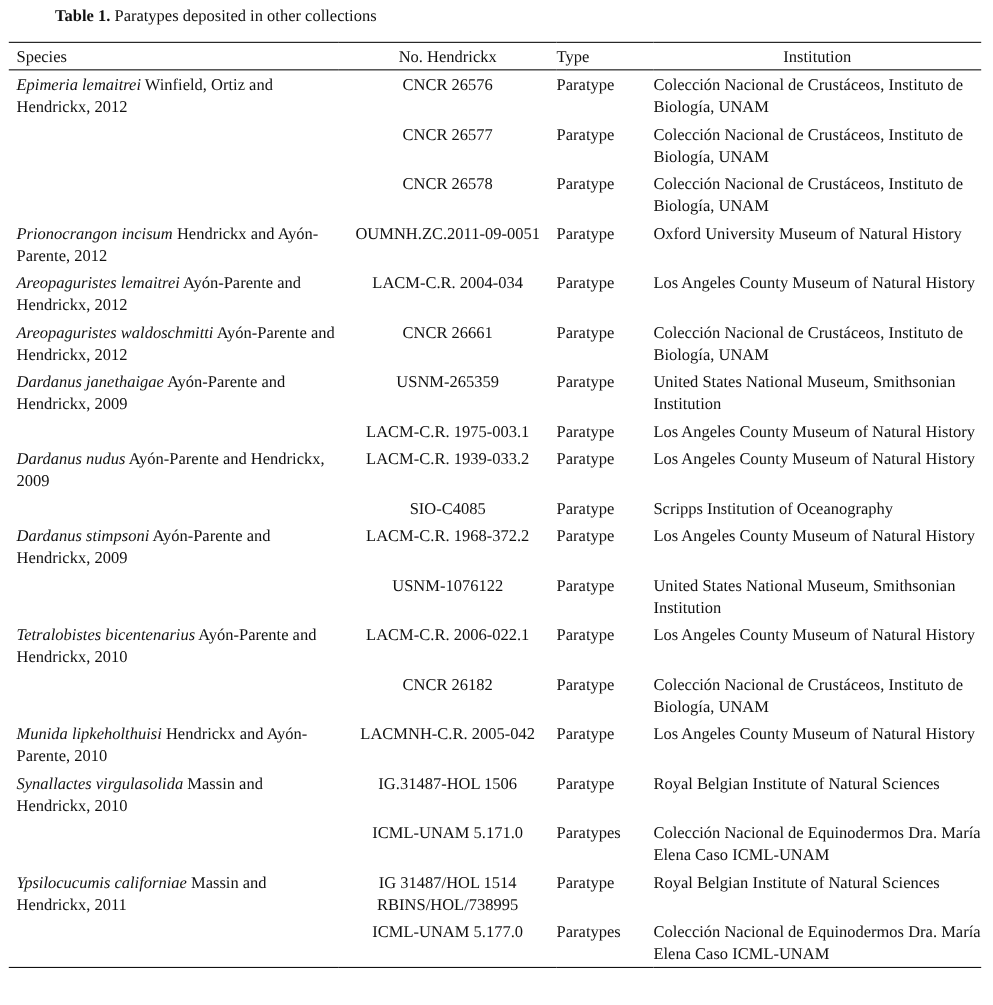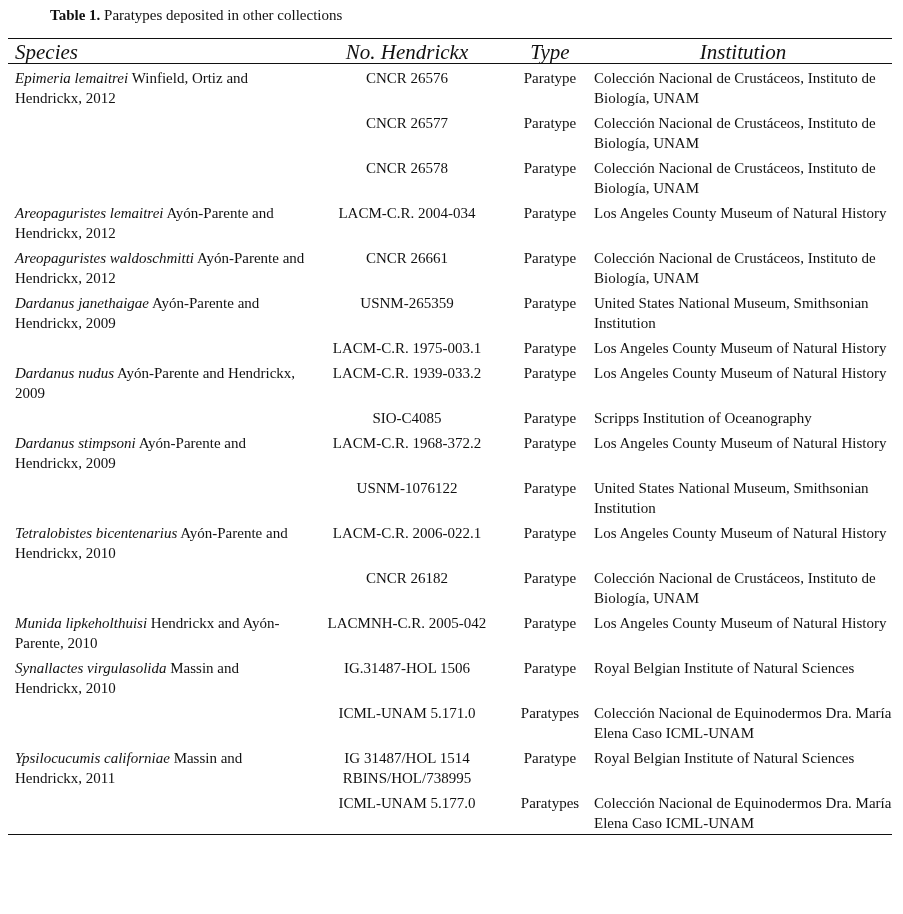--- a/index.html
+++ b/index.html
@@ -12,30 +12,30 @@
     position: absolute; left: 9px; top: 6px; font-size: 15px; line-height: 18px;
   }
   .caption b { font-weight: bold; margin-left: 41px; }
   table {
     position: absolute; left: 8px; top: 38px; width: 884px;
     border-collapse: collapse; table-layout: fixed;
   }
   thead tr { border-top: 1.5px solid #111; border-bottom: 1.5px solid #111; }
   tbody tr:last-child { border-bottom: 1.5px solid #111; }
   th {
-    font-weight: normal; font-style: italic; font-size: 21px;
+    font-weight: normal; font-size: 15px;
     line-height: 20px; padding: 3px 0 1px 0;
   }
   td {
     font-size: 15px; line-height: 20px; vertical-align: top;
     padding: 4px 0 1px 0;
   }
   .c-species { width: 293px; text-align: left; padding-left: 7px; }
   .c-cat { width: 198px; text-align: center; }
-  .c-type { width: 88px; text-align: center; }
+  .c-type { width: 88px; text-align: left; }
   .c-inst { }
   th.c-species { padding-left: 7px; }
   .sp-name { font-style: italic; }
 </style>
 </head>
 <body>
 
 <div class="caption">
   <b>Table 1.</b><span> Paratypes deposited in other collections</span>
 </div>
@@ -60,20 +60,26 @@
         <td class="c-species"><span class="sp-name"></span><span></span></td>
         <td class="c-cat">CNCR 26577</td>
         <td class="c-type">Paratype</td>
         <td class="c-inst">Colección Nacional de Crustáceos, Instituto de Biología, UNAM</td>
       </tr>
       <tr>
         <td class="c-species"><span class="sp-name"></span><span></span></td>
         <td class="c-cat">CNCR 26578</td>
         <td class="c-type">Paratype</td>
         <td class="c-inst">Colección Nacional de Crustáceos, Instituto de Biología, UNAM</td>
+      </tr>
+      <tr>
+        <td class="c-species"><span class="sp-name">Prionocrangon incisum</span><span> Hendrickx and Ayón-Parente, 2012</span></td>
+        <td class="c-cat">OUMNH.ZC.2011-09-0051</td>
+        <td class="c-type">Paratype</td>
+        <td class="c-inst">Oxford University Museum of Natural History</td>
       </tr>
       <tr>
         <td class="c-species"><span class="sp-name">Areopaguristes lemaitrei</span><span> Ayón-Parente and Hendrickx, 2012</span></td>
         <td class="c-cat">LACM-C.R. 2004-034</td>
         <td class="c-type">Paratype</td>
         <td class="c-inst">Los Angeles County Museum of Natural History</td>
       </tr>
       <tr>
         <td class="c-species"><span class="sp-name">Areopaguristes waldoschmitti</span><span> Ayón-Parente and Hendrickx, 2012</span></td>
         <td class="c-cat">CNCR 26661</td>

